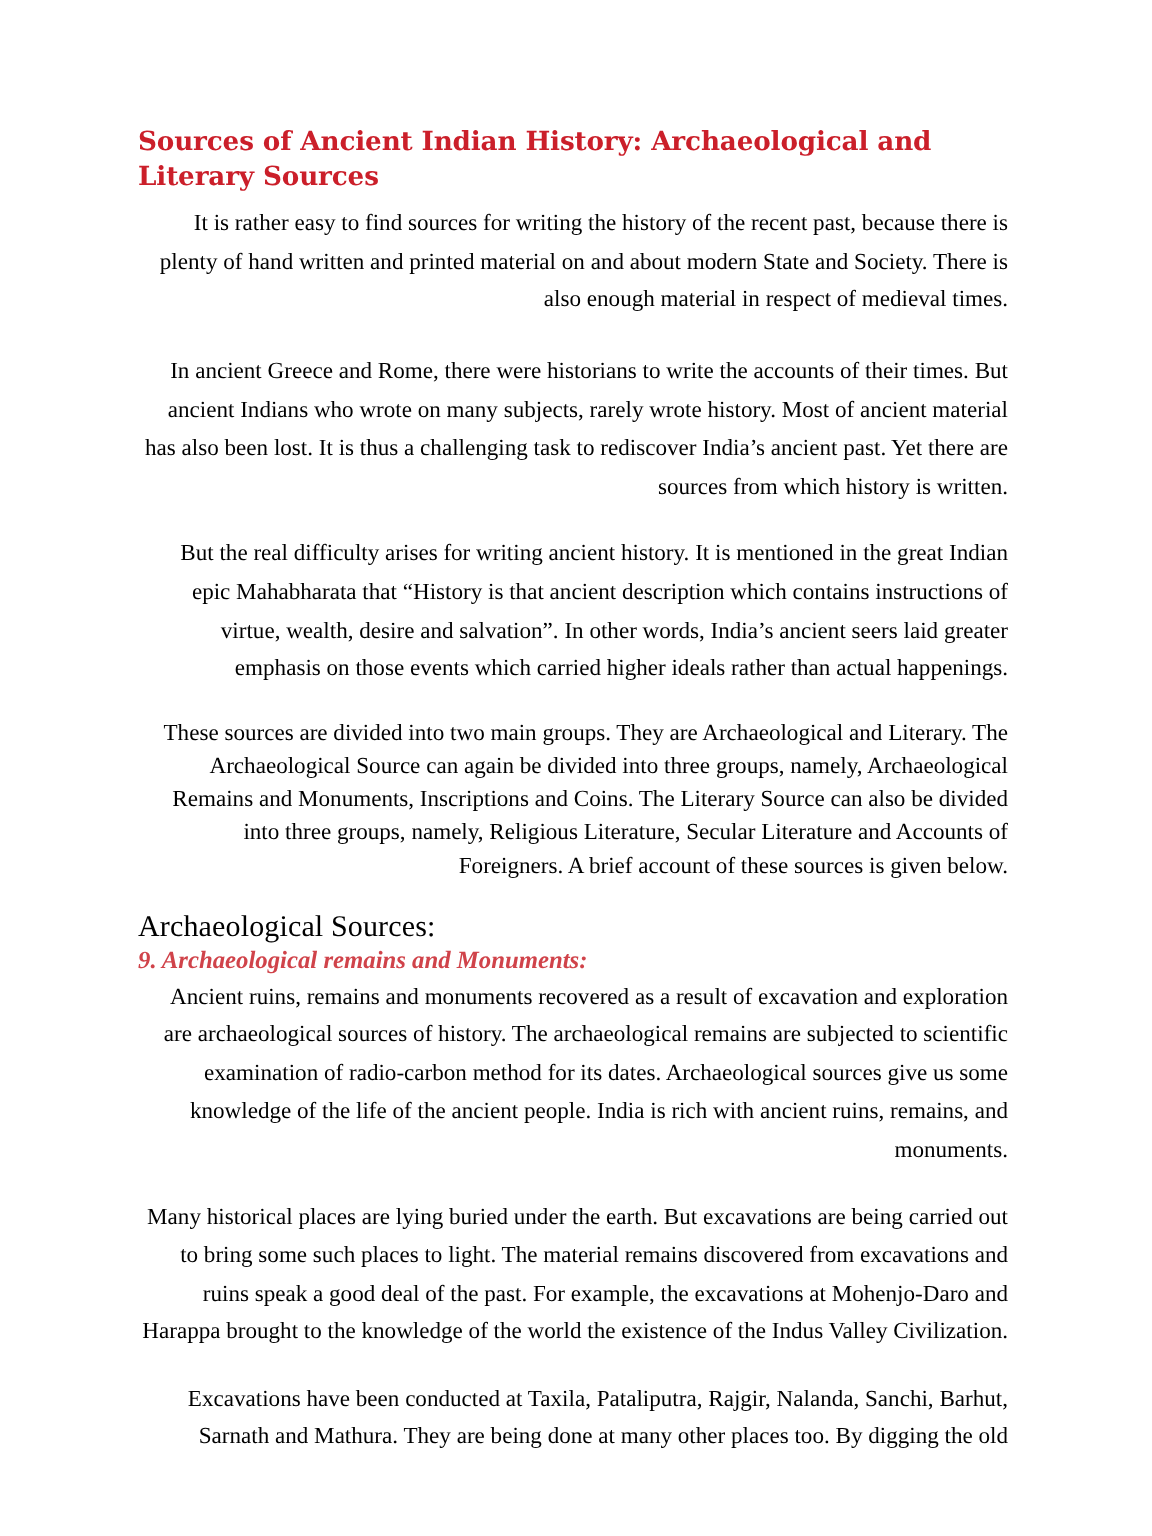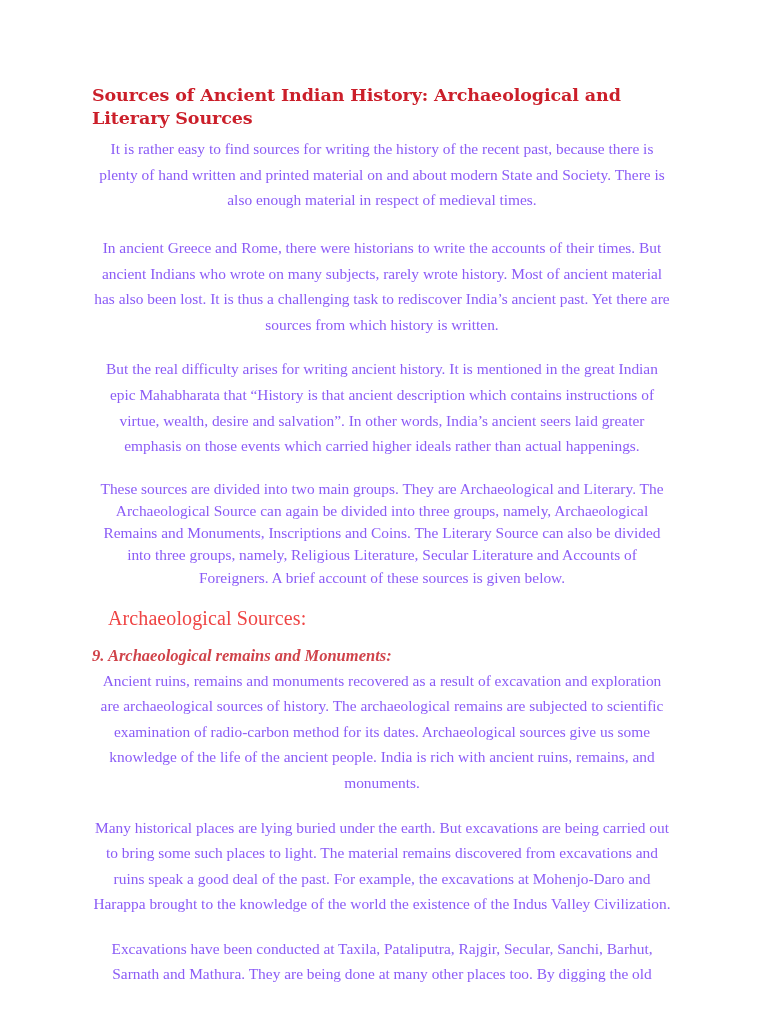--- a/index.html
+++ b/index.html
@@ -33,40 +33,40 @@
     font-weight: bold;
     color: #cb1f2a;
     margin: 0 0 6px 0;
     line-height: 1.32;
     letter-spacing: -0.1px;
   }
   h2.section-title {
     font-family: "Liberation Serif", "DejaVu Serif", serif;
     font-size: 20px;
     font-weight: normal;
-    color: #ef4444;
-    margin: 16px;
+    color: #000000;
+    margin: 0;
     line-height: 1.15;
     letter-spacing: 0.1px;
   }
   h3.sub-title {
     font-family: "Liberation Serif", "DejaVu Serif", serif;
     font-size: 16.5px;
     font-weight: bold;
     font-style: italic;
     color: #d0434a;
     margin: 0 0 1px 0;
     line-height: 1.2;
   }
   p.body-para {
     font-size: 15.4px;
     line-height: 25.6px;
     margin: 0 0 19px 0;
-    color: #8b5cf6;
-    text-align: center;
+    color: #000000;
+    text-align: right;
   }
   p.body-para.tight {
     line-height: 22.2px;
     margin-bottom: 18px;
   }
   p.body-para.lead {
     margin-bottom: 22px;
   }
   p.body-para.after-head {
     margin-top: 0;
@@ -94,16 +94,16 @@
 
     <div class="head-block">
       <h2 class="section-title">Archaeological Sources:</h2>
       <h3 class="sub-title">9. Archaeological remains and Monuments:</h3>
     </div>
 
     <p class="body-para after-head">Ancient ruins, remains and monuments recovered as a result of excavation and exploration are archaeological sources of history. The archaeological remains are subjected to scientific examination of radio-carbon method for its dates. Archaeological sources give us some knowledge of the life of the ancient people. India is rich with ancient ruins, remains, and monuments.</p>
 
     <p class="body-para">Many historical places are lying buried under the earth. But excavations are being carried out to bring some such places to light. The material remains discovered from excavations and ruins speak a good deal of the past. For example, the excavations at Mohenjo-Daro and Harappa brought to the knowledge of the world the existence of the Indus Valley Civilization.</p>
 
-    <p class="body-para">Excavations have been conducted at Taxila, Pataliputra, Rajgir, Secular, Sanchi, Barhut, Sarnath and Mathura. They are being done at many other places too. By digging the old</p>
+    <p class="body-para">Excavations have been conducted at Taxila, Pataliputra, Rajgir, Nalanda, Sanchi, Barhut, Sarnath and Mathura. They are being done at many other places too. By digging the old</p>
 
   </div>
 </div>
 
 </body></html>

